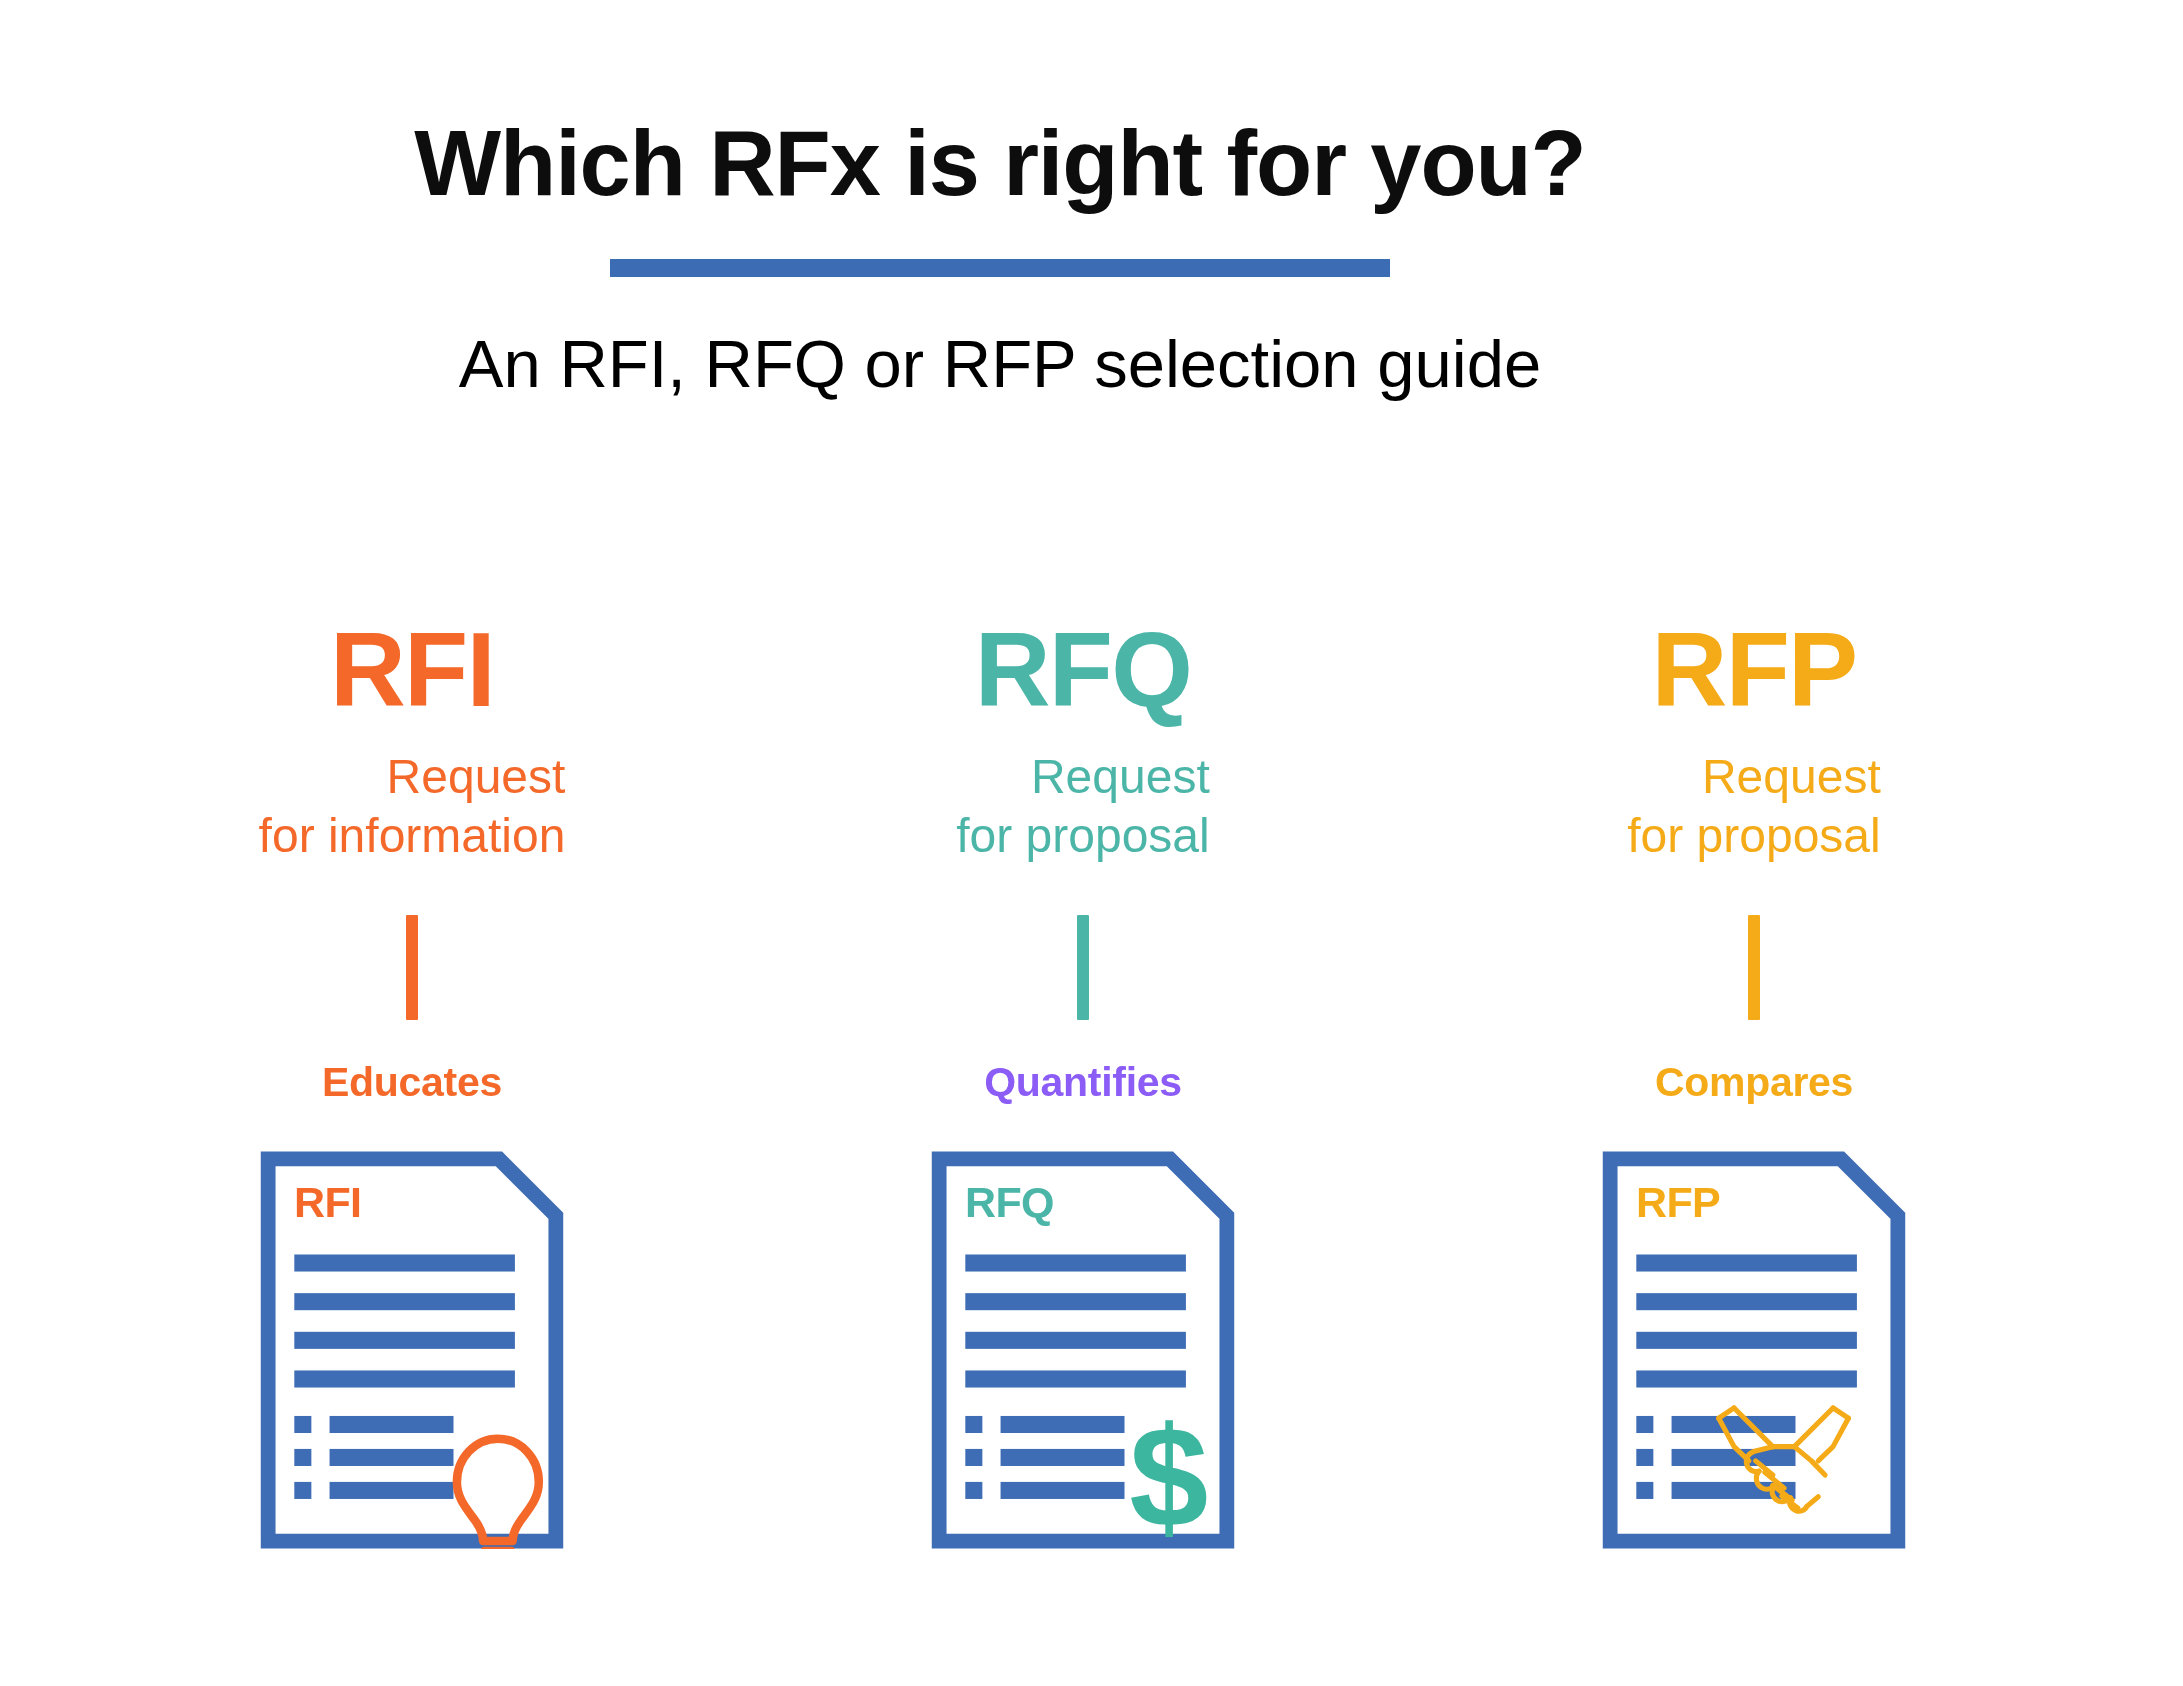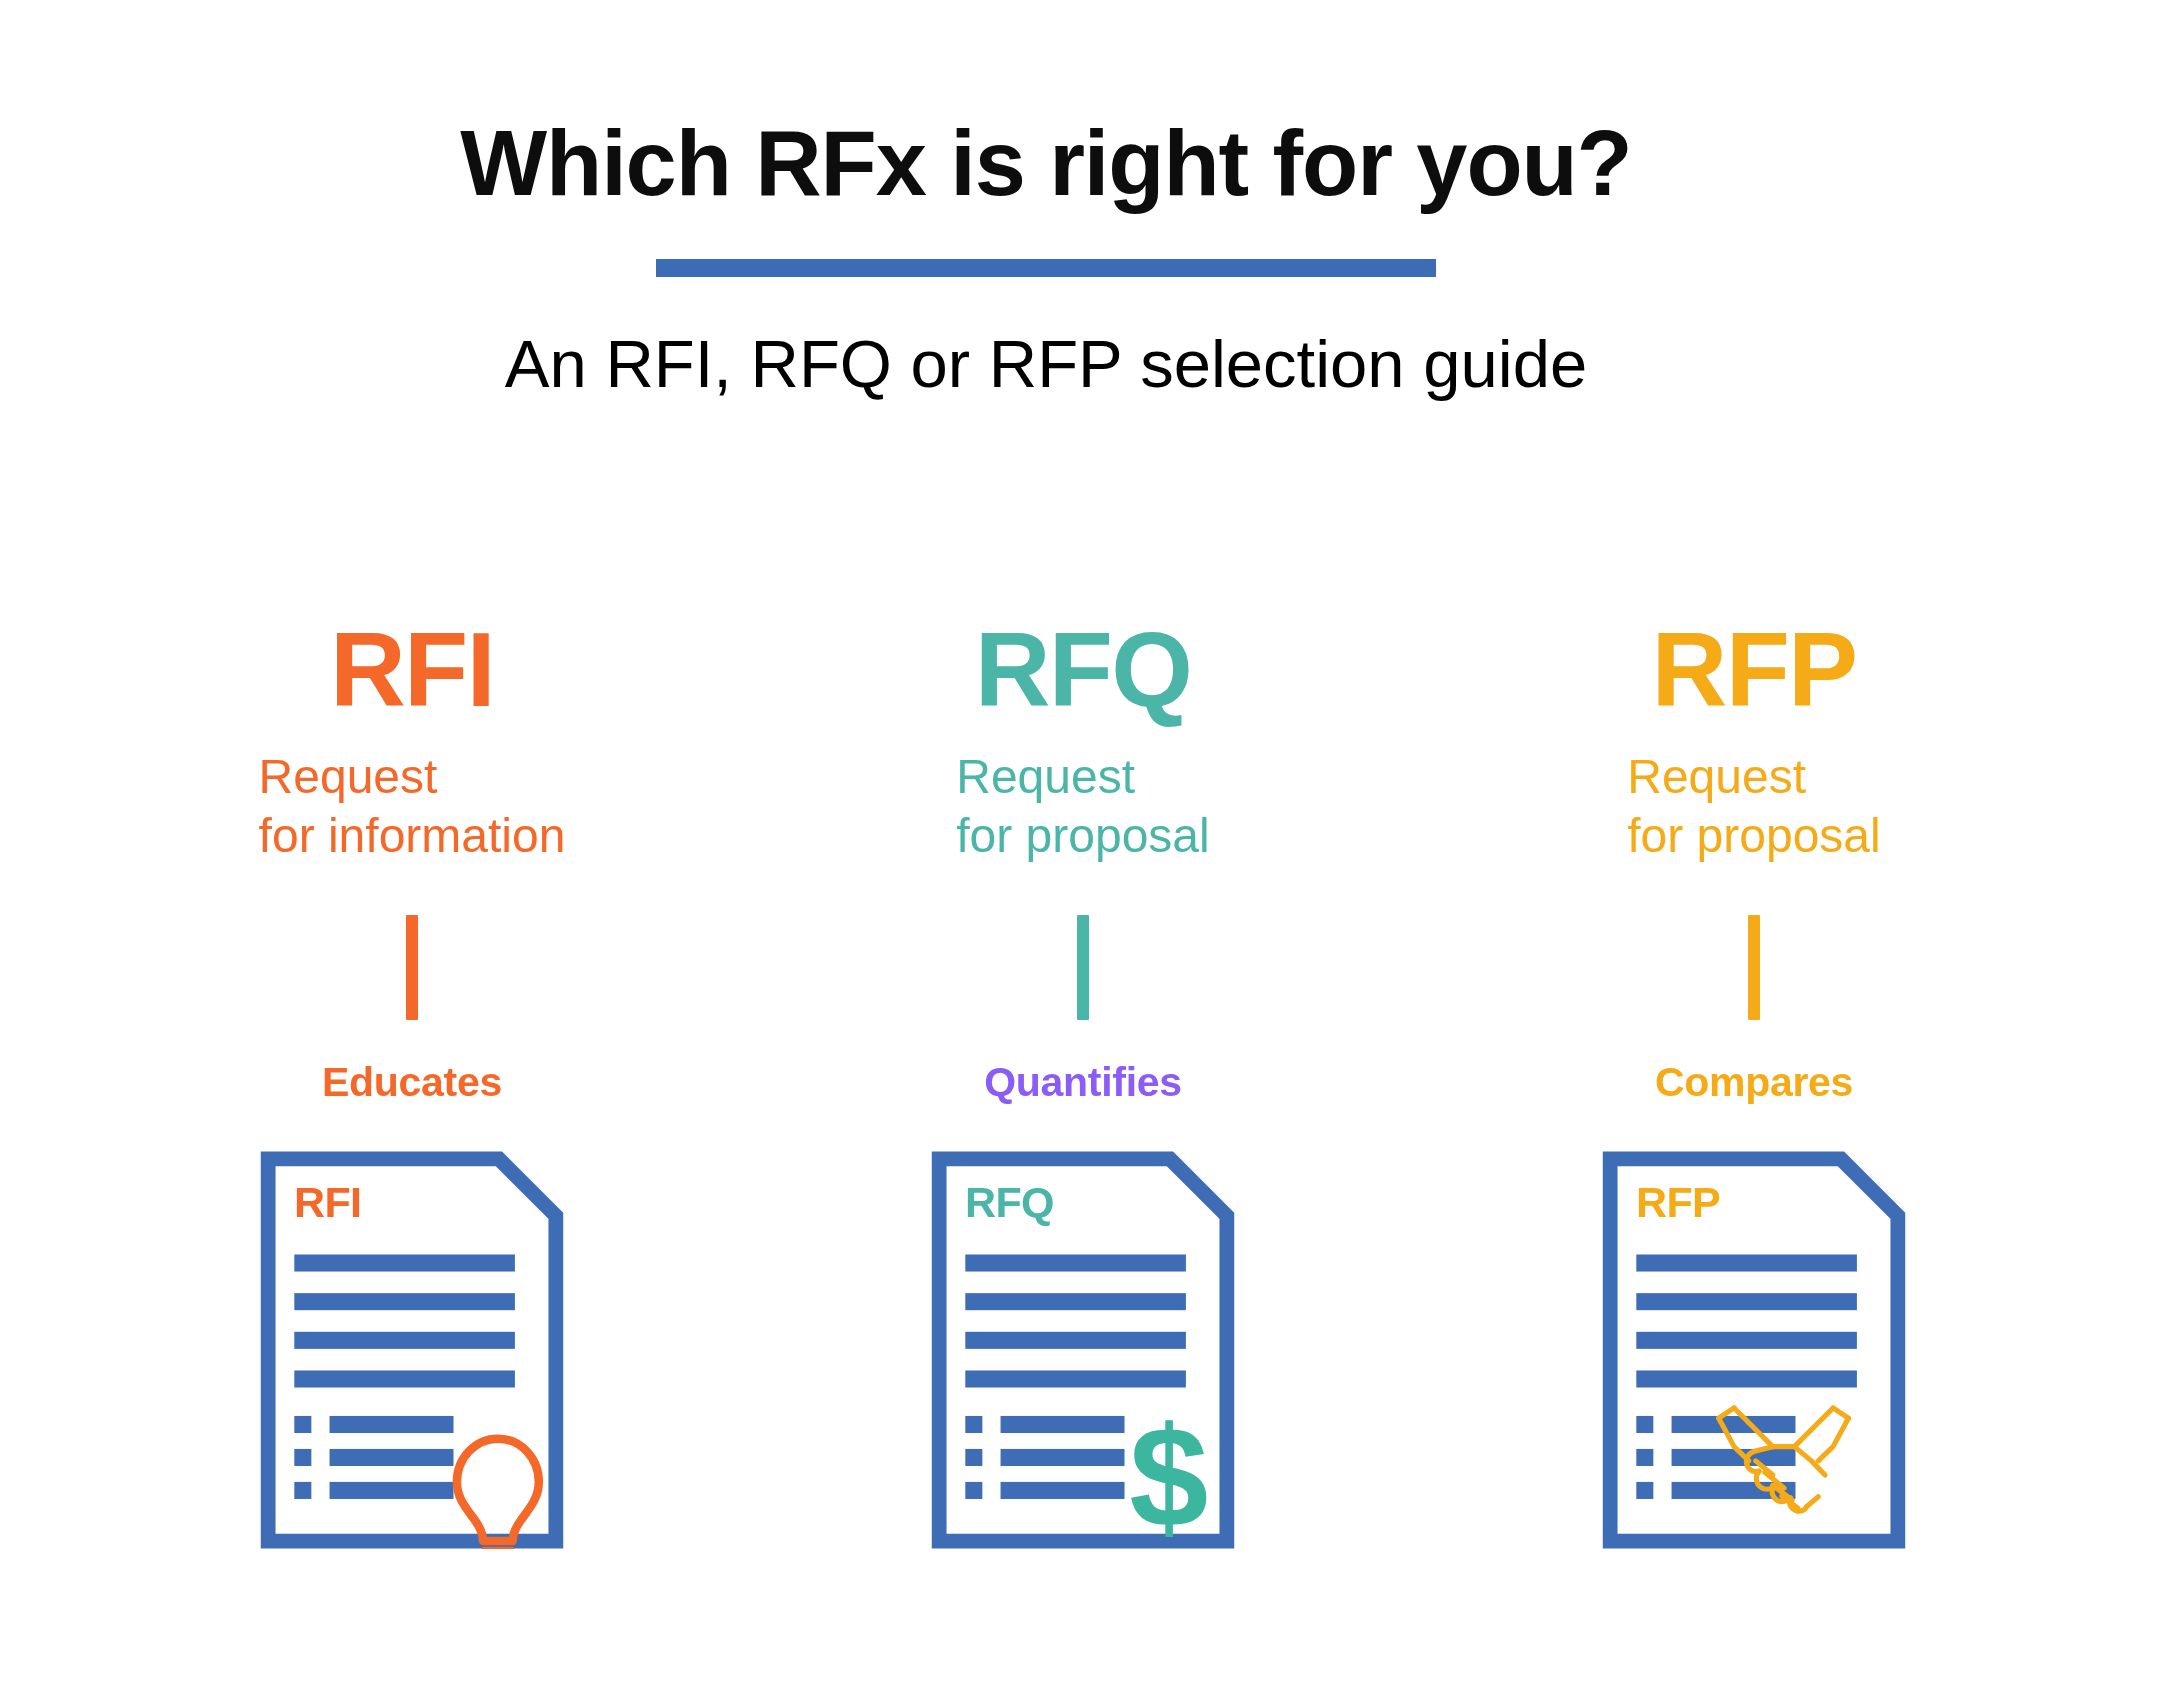--- a/index.html
+++ b/index.html
@@ -8,21 +8,20 @@
     background:#ffffff;
     font-family:"Liberation Sans", sans-serif;
     overflow:hidden;
     position:relative;
   }
 
   
   #header{
     position:absolute;left:0;top:0;width:2000px;
     text-align:center;
-    padding-left:46px;
   }
   #page-title{
     margin:0;
     padding-top:117px;
     font-size:92px;
     font-weight:bold;
     letter-spacing:-1.1px;
     color:#0d0d0d;
     line-height:1.0;
     font-family:"Liberation Sans", sans-serif;
@@ -64,21 +63,21 @@
     line-height:1.0;
     letter-spacing:-1.7px;
     margin:0;
     height:108px;
   }
   .expansion{
     margin:0;
     padding-top:23px;
     font-size:48px;
     line-height:1.22;
-    text-align:left;
+    text-align:right;
     font-weight:normal;
   }
   .connector{
     width:12.5px;
     height:105px;
     margin-top:50px;
     border-radius:1.1px;
   }
   .verb{
     margin:0;

